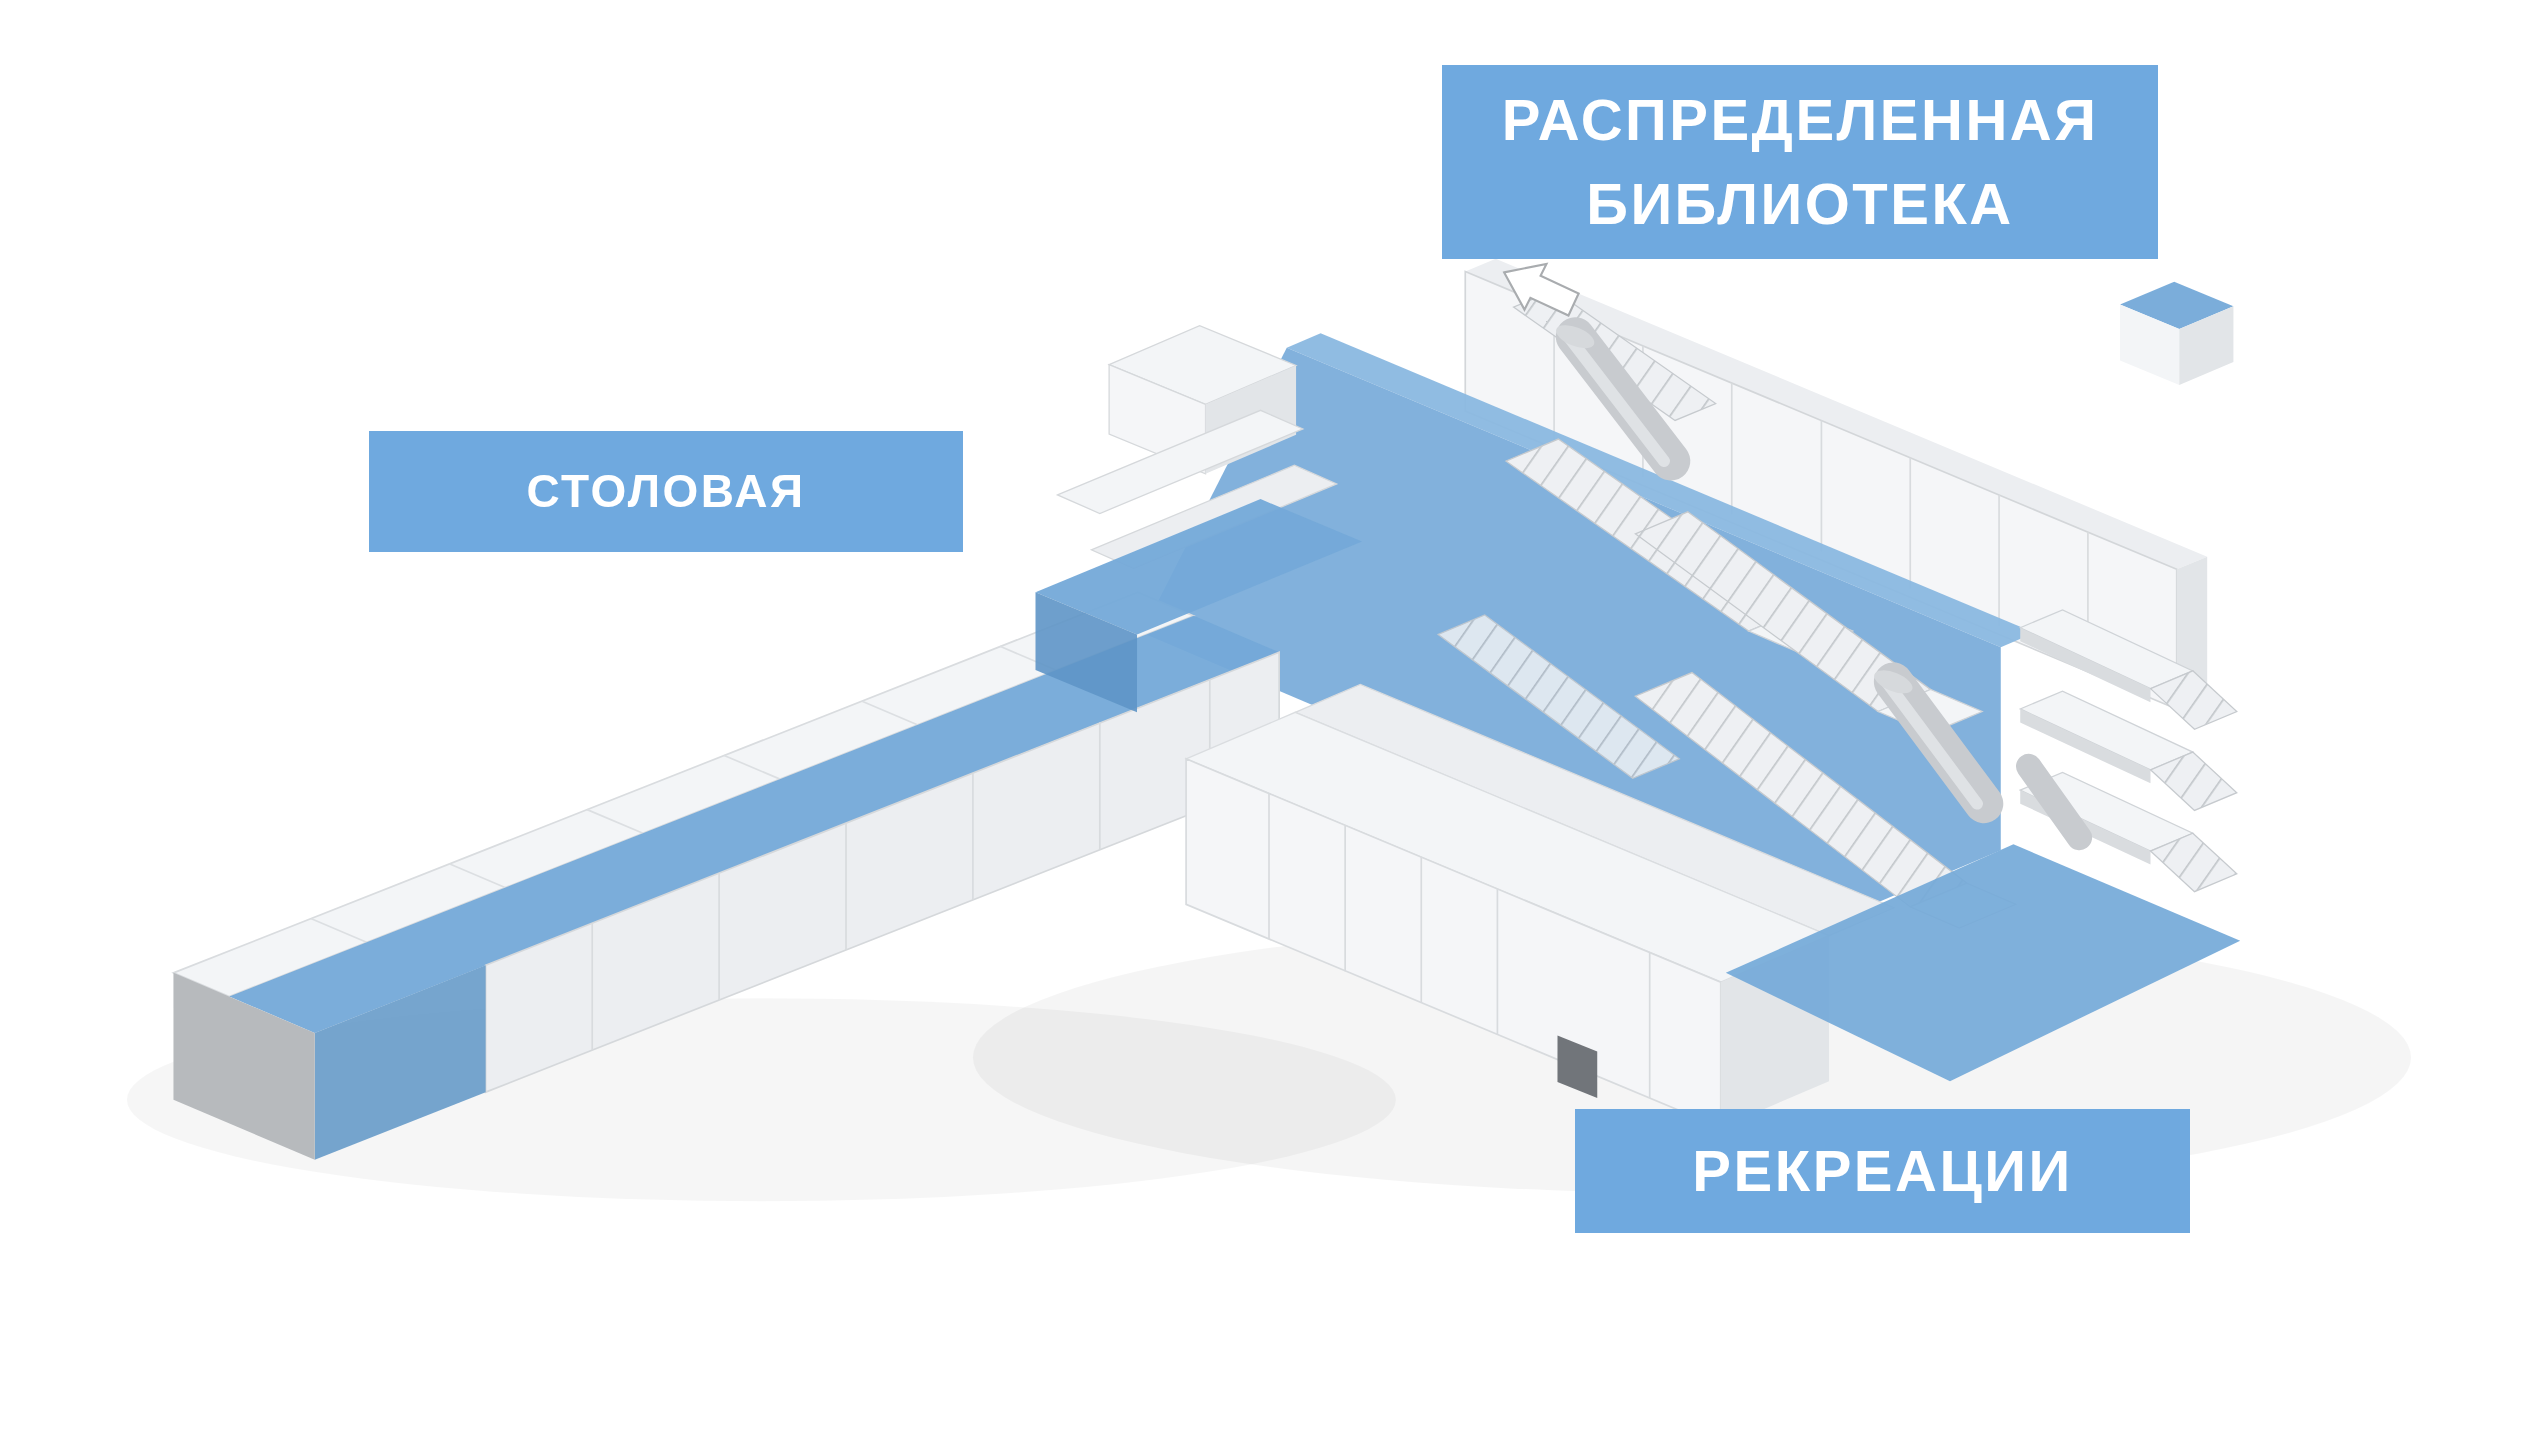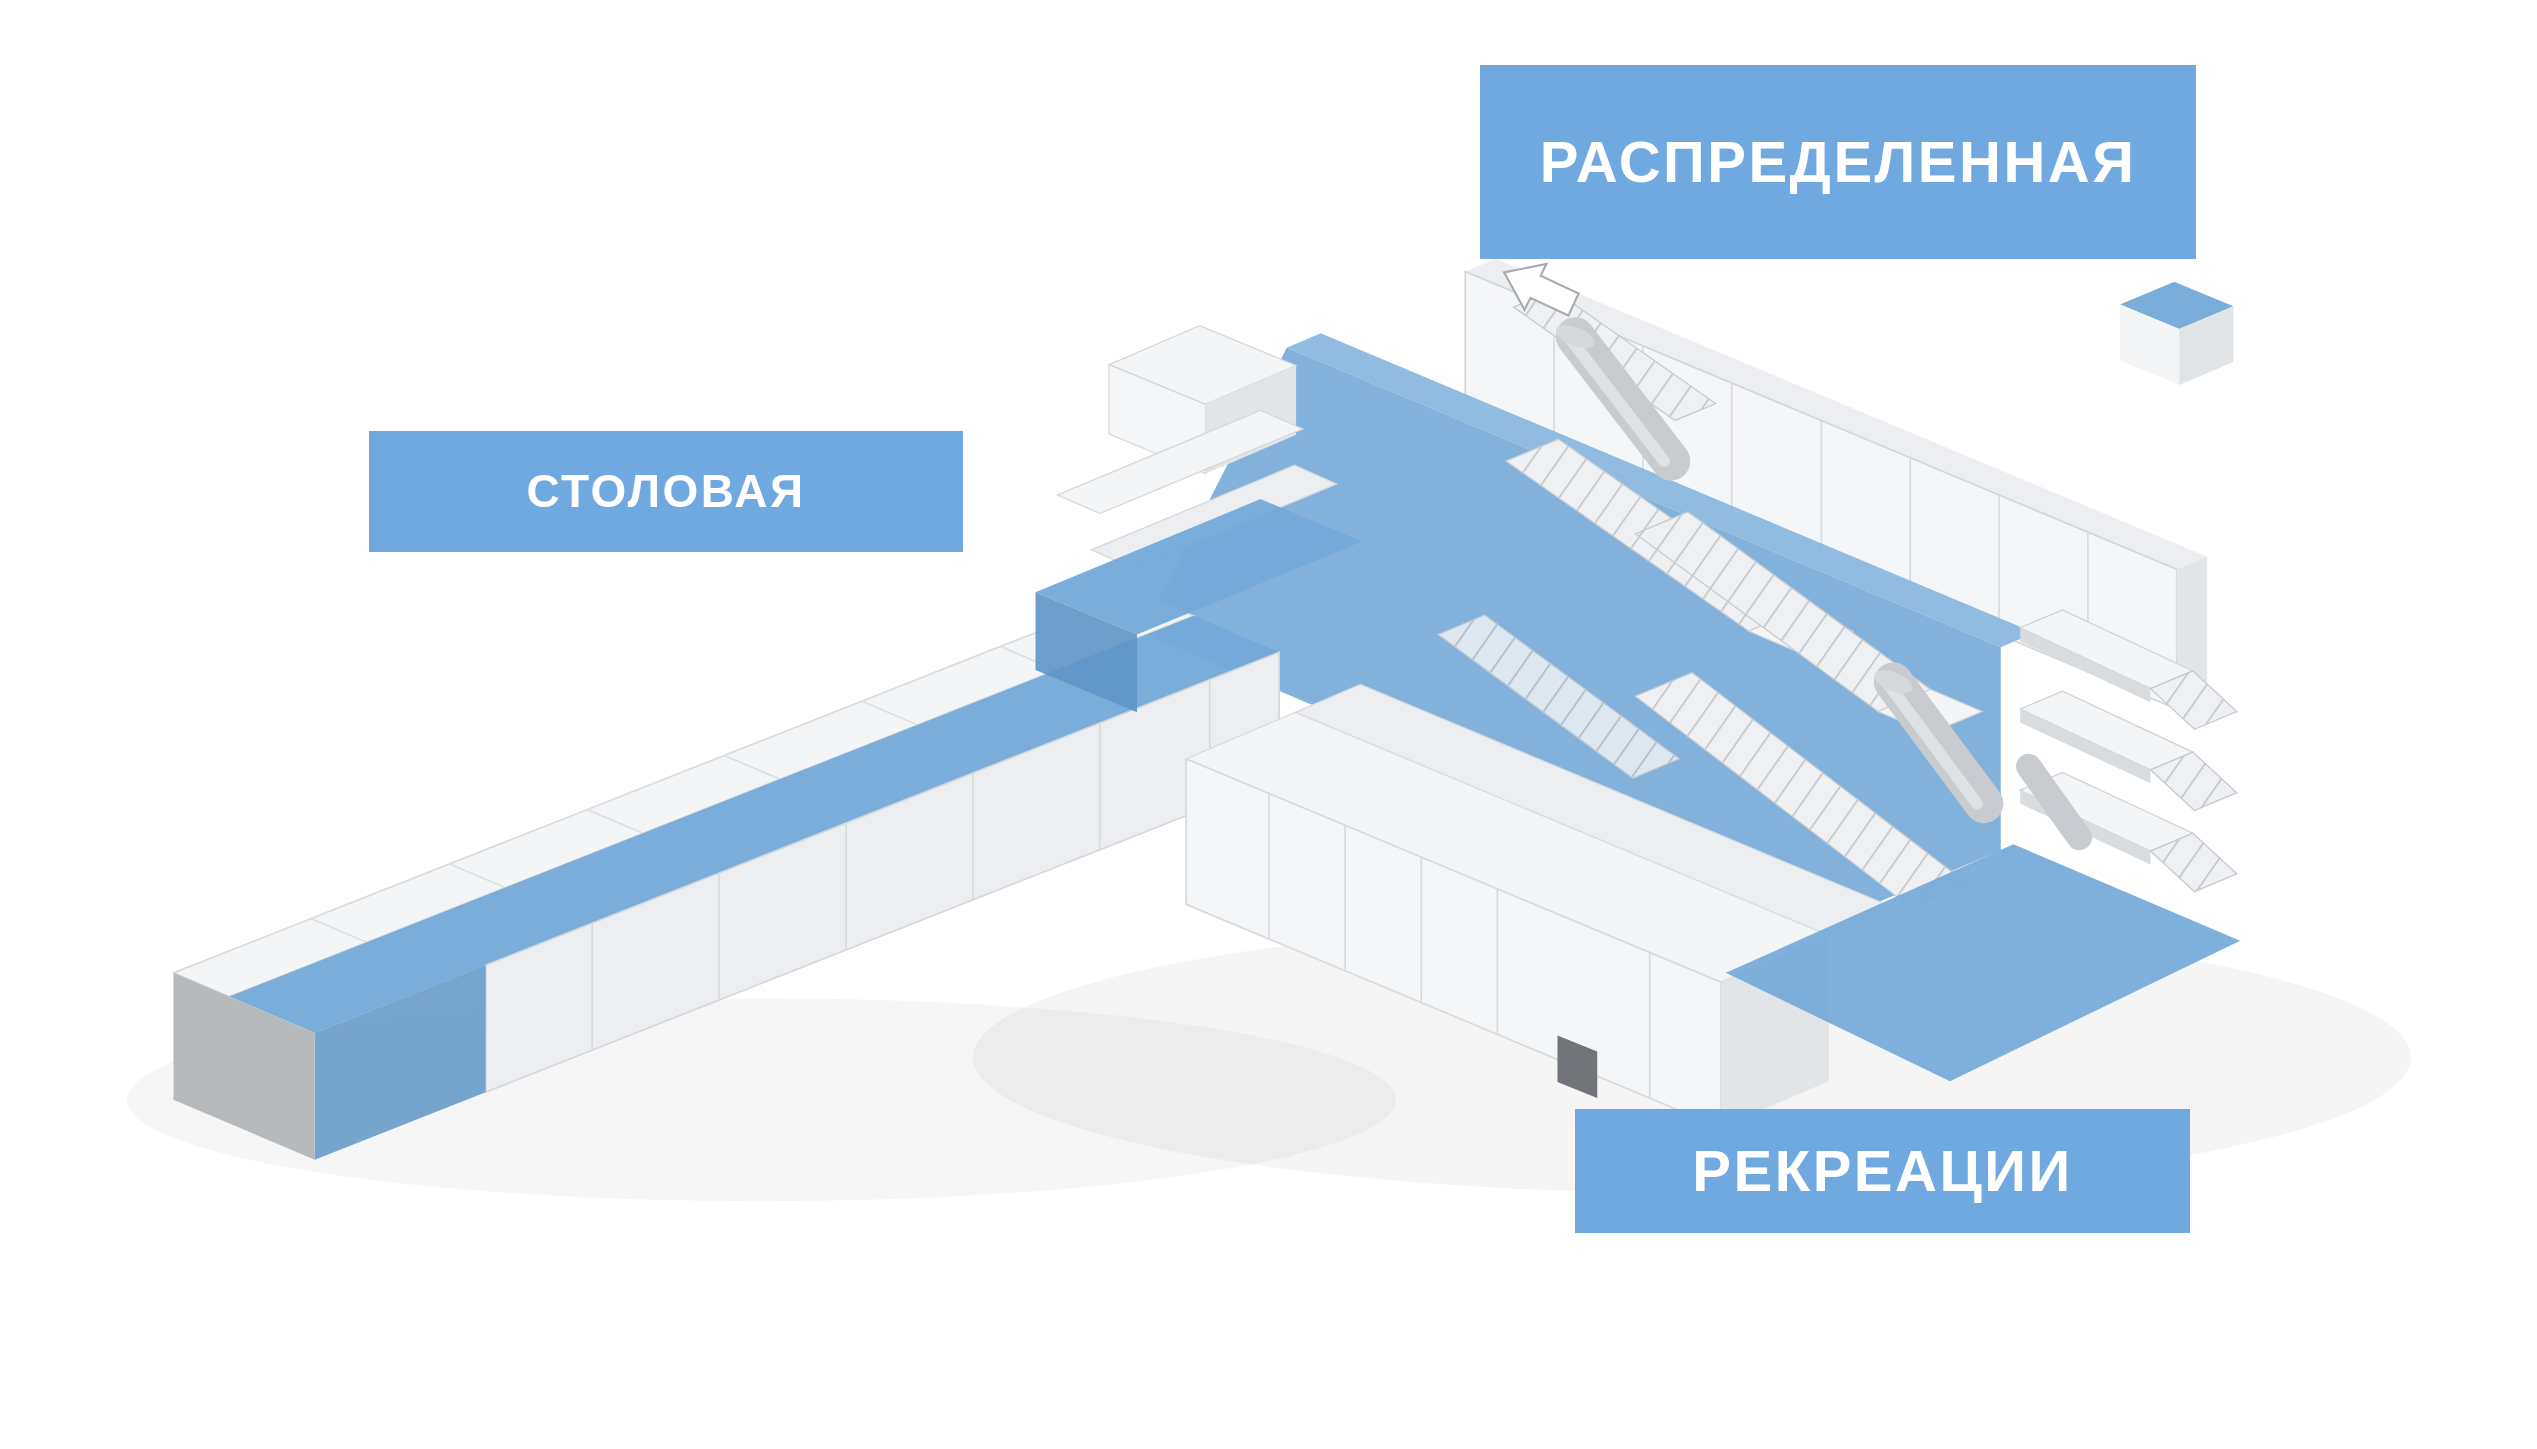--- a/index.html
+++ b/index.html
@@ -17,21 +17,21 @@
     color:var(--label-text,#ffffff);
     display:flex;flex-direction:column;
     align-items:center;justify-content:center;
     font-weight:700;
     letter-spacing:2.5px;
     text-transform:uppercase;
     line-height:1.45;
     user-select:none;
   }
   .label-cafeteria{left:369px;top:431px;width:594px;height:121px;font-size:46px;}
-  .label-library{left:1480px;top:65px;width:716px;height:194px;font-size:58px;}
+  .label-library{left:1442px;top:65px;width:716px;height:194px;font-size:58px;}
   .label-recreation{left:1575px;top:1109px;width:615px;height:124px;font-size:58px;}
 
   .blue{fill:var(--highlight-blue,#74a9d8);}
   .blue-dark{fill:var(--highlight-blue-dark,#5e95c6);}
   .blue-light{fill:#8ab8e0;}
   .face-white{fill:#f5f6f8;}
   .face-white2{fill:#f3f5f7;}
   .face-light{fill:#eceef1;}
   .face-mid{fill:#e2e5e8;}
   .face-gray{fill:#d9dcdf;}
@@ -172,20 +172,21 @@
     <line class="panel" x1="1950" y1="1126" x2="1950" y2="1298"></line>
     <polygon points="1841,1224 1888,1243 1888,1298 1841,1279" fill="#71757a"></polygon>
     <polygon points="2034,1161 2162,1106 2162,1278 2034,1333" class="face-mid"></polygon>
   </g>
 
   <polygon points="2040,1150 2380,998 2648,1112 2305,1278" class="blue" opacity="0.92"></polygon>
 </svg>
 
   <div class="label label-library">
     <span>РАСПРЕДЕЛЕННАЯ</span>
+    <span>БИБЛИОТЕКА</span>
   </div>
 
   <div class="label label-cafeteria">
     <span>СТОЛОВАЯ</span>
   </div>
 
   <div class="label label-recreation">
     <span>РЕКРЕАЦИИ</span>
   </div>
 

